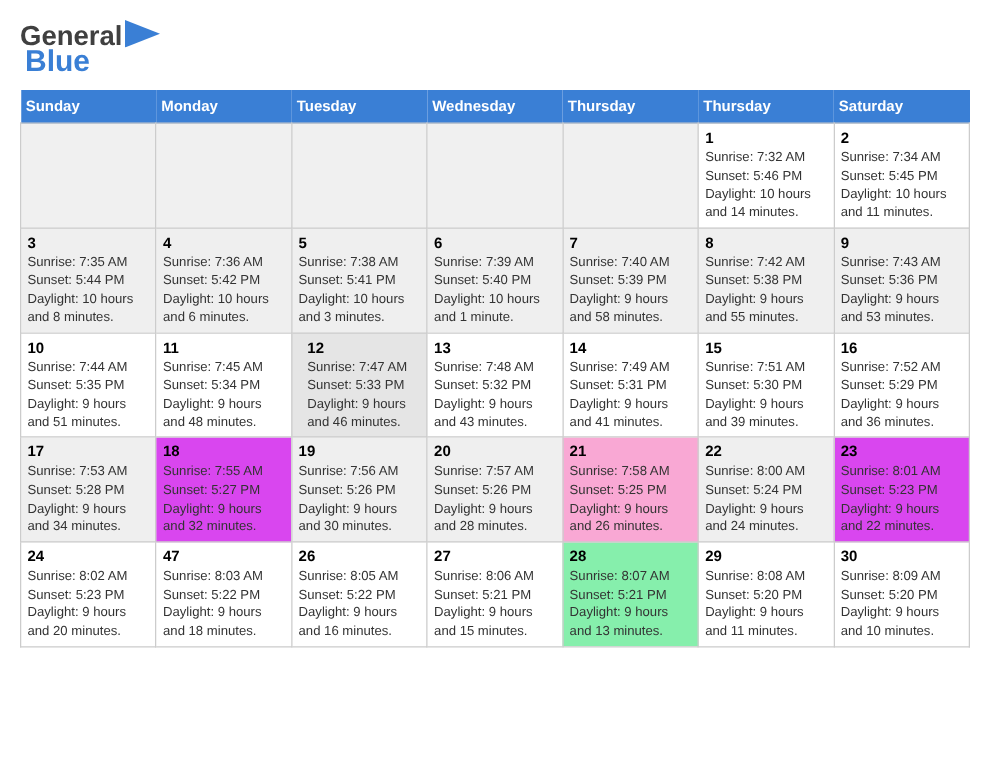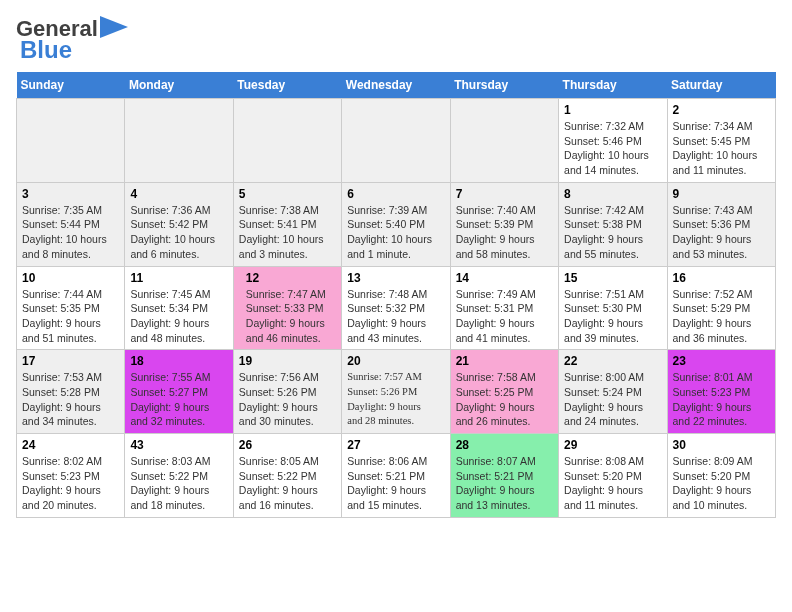--- a/index.html
+++ b/index.html
@@ -181,21 +181,21 @@
 Daylight: 9 hours
 and 51 minutes.</div>
         </td>
         <td style="background: rgb(255, 255, 255);">
           <span class="day-num">11</span>
           <div class="day-info" style="white-space: pre-line;">Sunrise: 7:45 AM
 Sunset: 5:34 PM
 Daylight: 9 hours
 and 48 minutes.</div>
         </td>
-        <td style="background: #f9a8d4; padding-left: 12px;">
+        <td style="background: #e5e5e5; padding-left: 12px;">
           <span class="day-num">12</span>
           <div class="day-info" style="white-space: pre-line;">Sunrise: 7:47 AM
 Sunset: 5:33 PM
 Daylight: 9 hours
 and 46 minutes.</div>
         </td>
         <td style="background: rgb(255, 255, 255);">
           <span class="day-num">13</span>
           <div class="day-info" style="white-space: pre-line;">Sunrise: 7:48 AM
 Sunset: 5:32 PM
@@ -241,21 +241,21 @@
         </td>
         <td style="background: rgb(239, 239, 239);">
           <span class="day-num">19</span>
           <div class="day-info" style="white-space: pre-line;">Sunrise: 7:56 AM
 Sunset: 5:26 PM
 Daylight: 9 hours
 and 30 minutes.</div>
         </td>
         <td style="background: rgb(239, 239, 239);">
           <span class="day-num">20</span>
-          <div class="day-info" style="white-space: pre-line; font-family: Liberation Serif, serif;">Sunrise: 7:57 AM
+          <div class="day-info" style="white-space: pre-line;">Sunrise: 7:57 AM
 Sunset: 5:26 PM
 Daylight: 9 hours
 and 28 minutes.</div>
         </td>
         <td style="background: #f9a8d4;">
           <span class="day-num">21</span>
           <div class="day-info" style="white-space: pre-line;">Sunrise: 7:58 AM
 Sunset: 5:25 PM
 Daylight: 9 hours
 and 26 minutes.</div>
@@ -277,21 +277,21 @@
       </tr>
       <tr>
         <td style="background: rgb(255, 255, 255);">
           <span class="day-num">24</span>
           <div class="day-info" style="white-space: pre-line;">Sunrise: 8:02 AM
 Sunset: 5:23 PM
 Daylight: 9 hours
 and 20 minutes.</div>
         </td>
         <td style="background: rgb(255, 255, 255);">
-          <span class="day-num">43</span>
+          <span class="day-num">47</span>
           <div class="day-info" style="white-space: pre-line;">Sunrise: 8:03 AM
 Sunset: 5:22 PM
 Daylight: 9 hours
 and 18 minutes.</div>
         </td>
         <td style="background: rgb(255, 255, 255);">
           <span class="day-num">26</span>
           <div class="day-info" style="white-space: pre-line;">Sunrise: 8:05 AM
 Sunset: 5:22 PM
 Daylight: 9 hours

